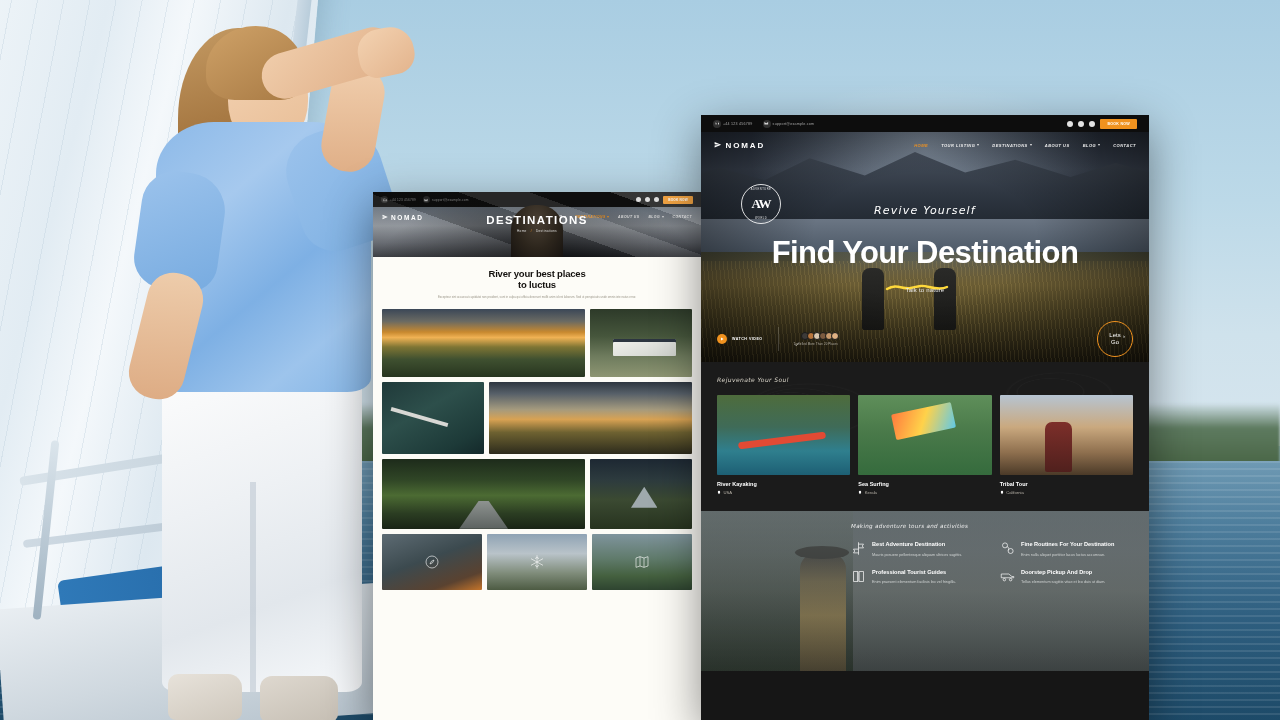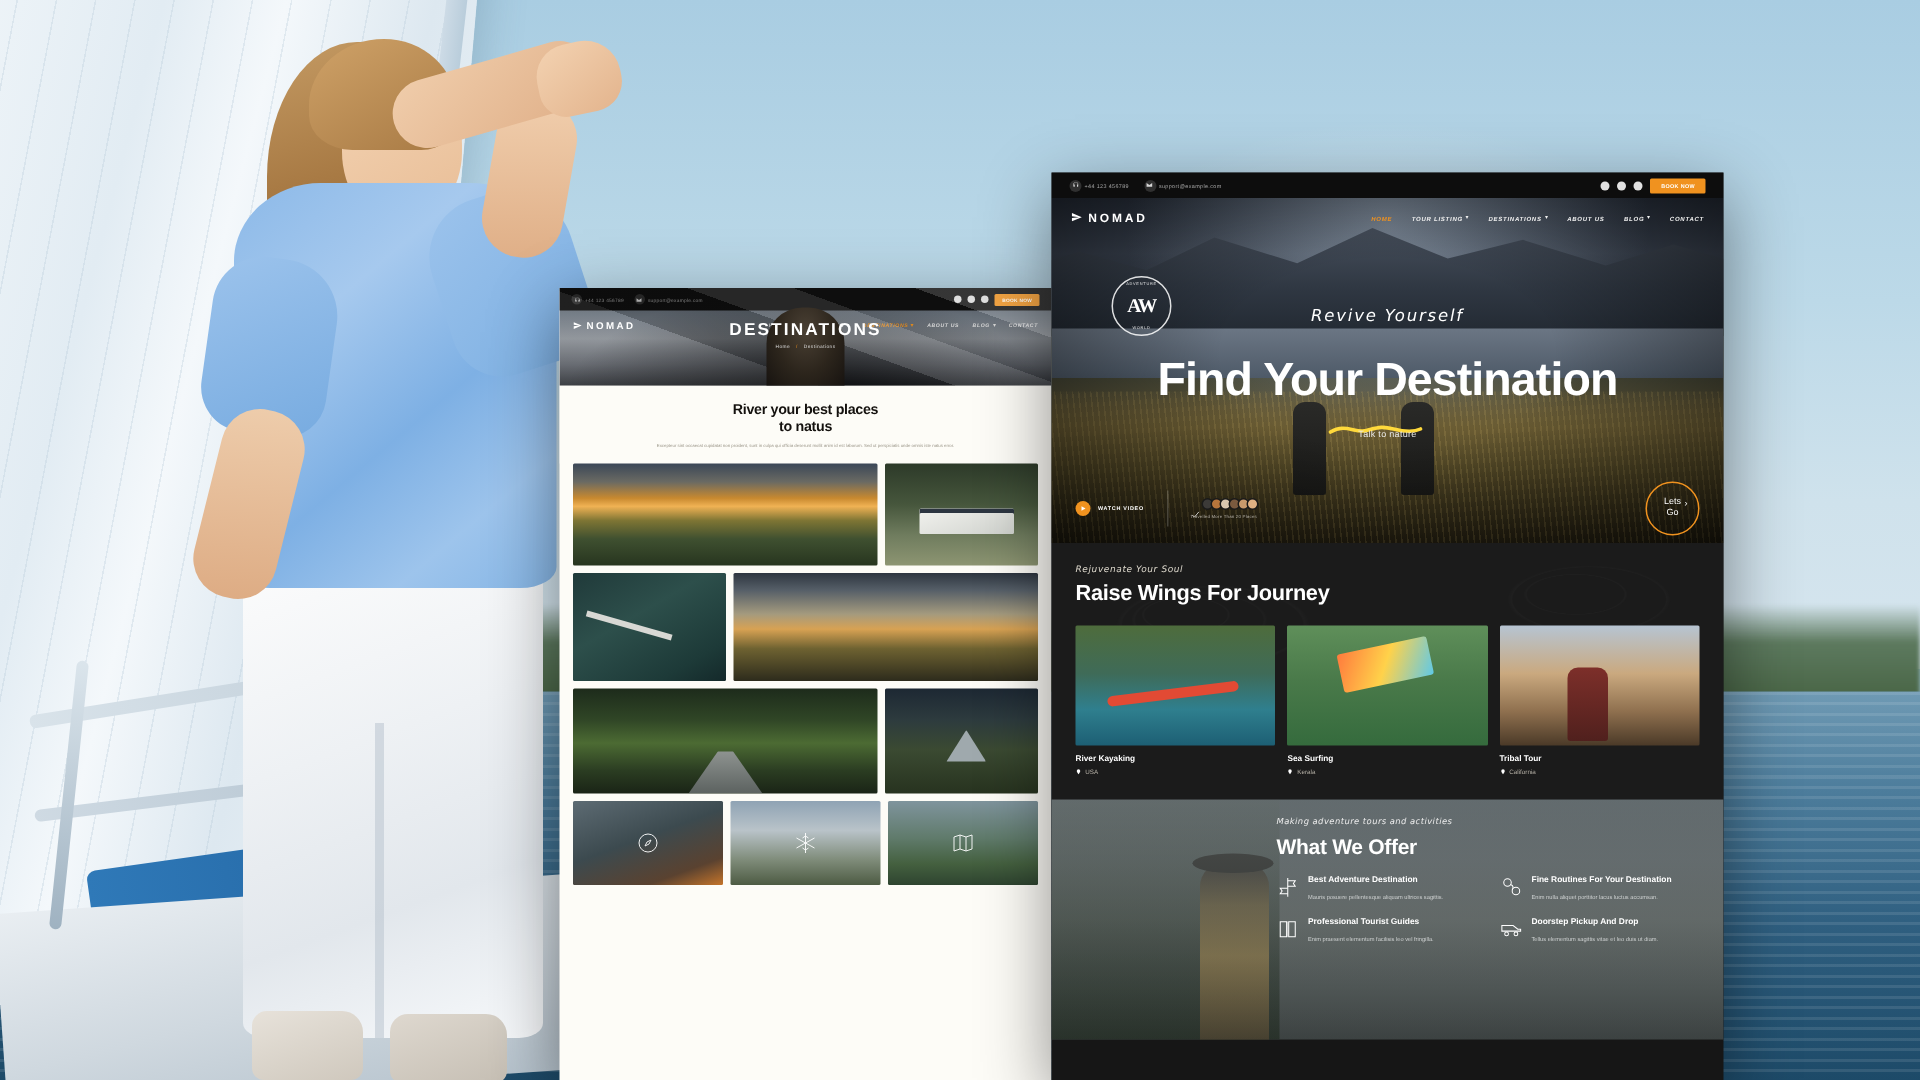--- a/index.html
+++ b/index.html
@@ -476,21 +476,21 @@
         <span>Home</span>
         <span class="sep">/</span>
         <span>Destinations</span>
       </div>
     </div>
   </div>
 
   <div class="sec-light">
     <h2>
       <span>River your best places</span><br>
-      <span>to natus</span>
+      <span>to luctus</span>
     </h2>
     <p>Excepteur sint occaecat cupidatat non proident, sunt in culpa qui officia deserunt mollit anim id est laborum. Sed ut perspiciatis unde omnis iste natus error.</p>
   </div>
 
   <div class="grid-wrap">
     <div class="grid-row">
       <div class="ph im-valley" style="flex:2;height:68px"></div>
       <div class="ph im-house" style="flex:1;height:68px"></div>
     </div>
     <div class="grid-row">
@@ -635,21 +635,20 @@
       <div class="lets-go">
         <span class="arrow">›</span>
         <span>Lets</span>
         <span>Go</span>
       </div>
     </div>
   </div>
 
   <div class="f-sec-dark">
     <div class="f-eyebrow">Rejuvenate Your Soul</div>
-    <div class="f-h2">Raise Wings For Journey</div>
     <div class="cards">
       <div class="card">
         <div class="card-img c1"></div>
         <div class="card-title">River Kayaking</div>
         <div class="card-loc">
           <span class="pin"><svg viewBox="0 0 24 24">
                 <path d="M12 2a7 7 0 017 7c0 5-7 13-7 13S5 14 5 9a7 7 0 017-7z"></path>
               </svg></span>
           <span>USA</span>
         </div>
@@ -677,21 +676,20 @@
     </div>
   </div>
 
   <div class="f-offer">
     <div class="treesL"></div>
     <div class="walker"></div>
     <div class="hat"></div>
     <div class="fog"></div>
     <div class="offer-inner">
       <div class="offer-eyebrow">Making adventure tours and activities</div>
-      <div class="offer-h2">What We Offer</div>
       <div class="offer-grid">
         <div class="offer-item">
           <span class="offer-ico"><svg viewBox="0 0 24 24">
                 <path d="M12 2v20"></path>
                 <path d="M12 5h8l-2 3 2 3h-8"></path>
                 <path d="M12 13H4l2 3-2 3h8"></path>
               </svg></span>
           <div>
             <div class="offer-h">Best Adventure Destination</div>
             <div class="offer-p">Mauris posuere pellentesque aliquam ultrices sagittis.</div>

